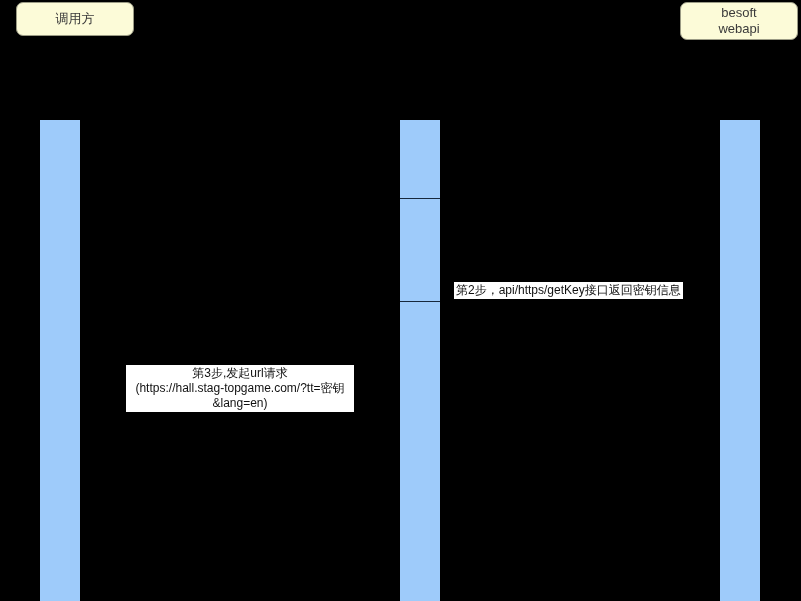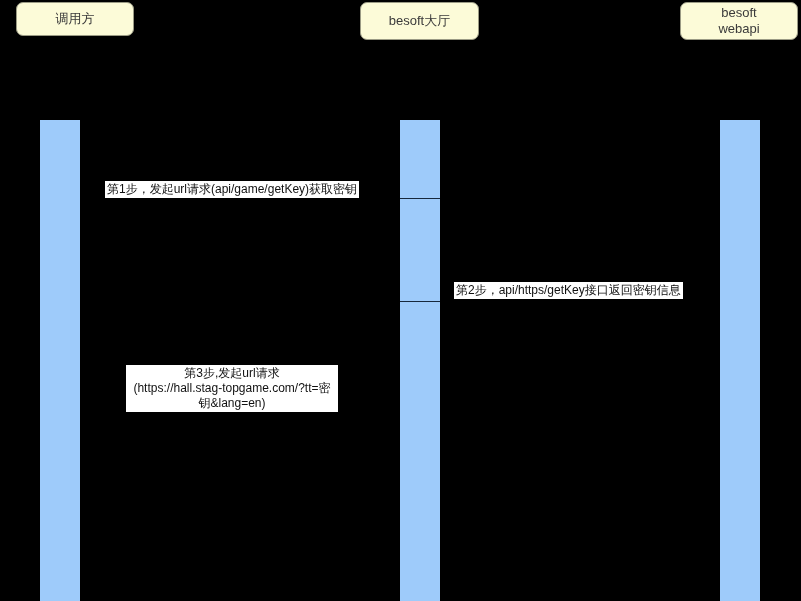--- a/index.html
+++ b/index.html
@@ -71,46 +71,44 @@
     background: #ffffff;
     color: #111111;
     font-size: 12px;
     line-height: 15px;
     padding: 1px 2px;
     white-space: pre-line;
     text-align: center;
   }
   #message-label-0 { left: 105px; top: 181px; }
   #message-label-1 { left: 454px; top: 282px; }
-  #message-label-2 { left: 126px; top: 365px; width: 212px; }
+  #message-label-2 { left: 126px; top: 365px; width: 228px; }
   #message-label-3 { left: 172px; top: 463px; }
 </style>
 </head>
 <body>
 
 <div id="diagram-canvas">
 
   <div class="participant-box" id="participant-box-0">调用方</div>
 
-  <div class="participant-box" id="participant-box-1">besoft大厅</div>
 
   <div class="participant-box" id="participant-box-2">besoft
 webapi</div>
 
   <div class="activation-bar" id="activation-bar-0"></div>
 
   <div class="activation-bar" id="activation-bar-1"></div>
 
   <div class="activation-bar" id="activation-bar-2"></div>
 
   <div class="activation-divider" id="activation-divider-0"></div>
 
   <div class="activation-divider" id="activation-divider-1"></div>
 
-  <div class="message-label" id="message-label-0">第1步，发起url请求(api/game/getKey)获取密钥</div>
 
   <div class="message-label" id="message-label-1">第2步，api/https/getKey接口返回密钥信息</div>
 
   <div class="message-label" id="message-label-2">第3步,发起url请求
 (https://hall.stag-topgame.com/?tt=密钥&amp;lang=en)</div>
 
 
 </div>
 
 </body></html>

